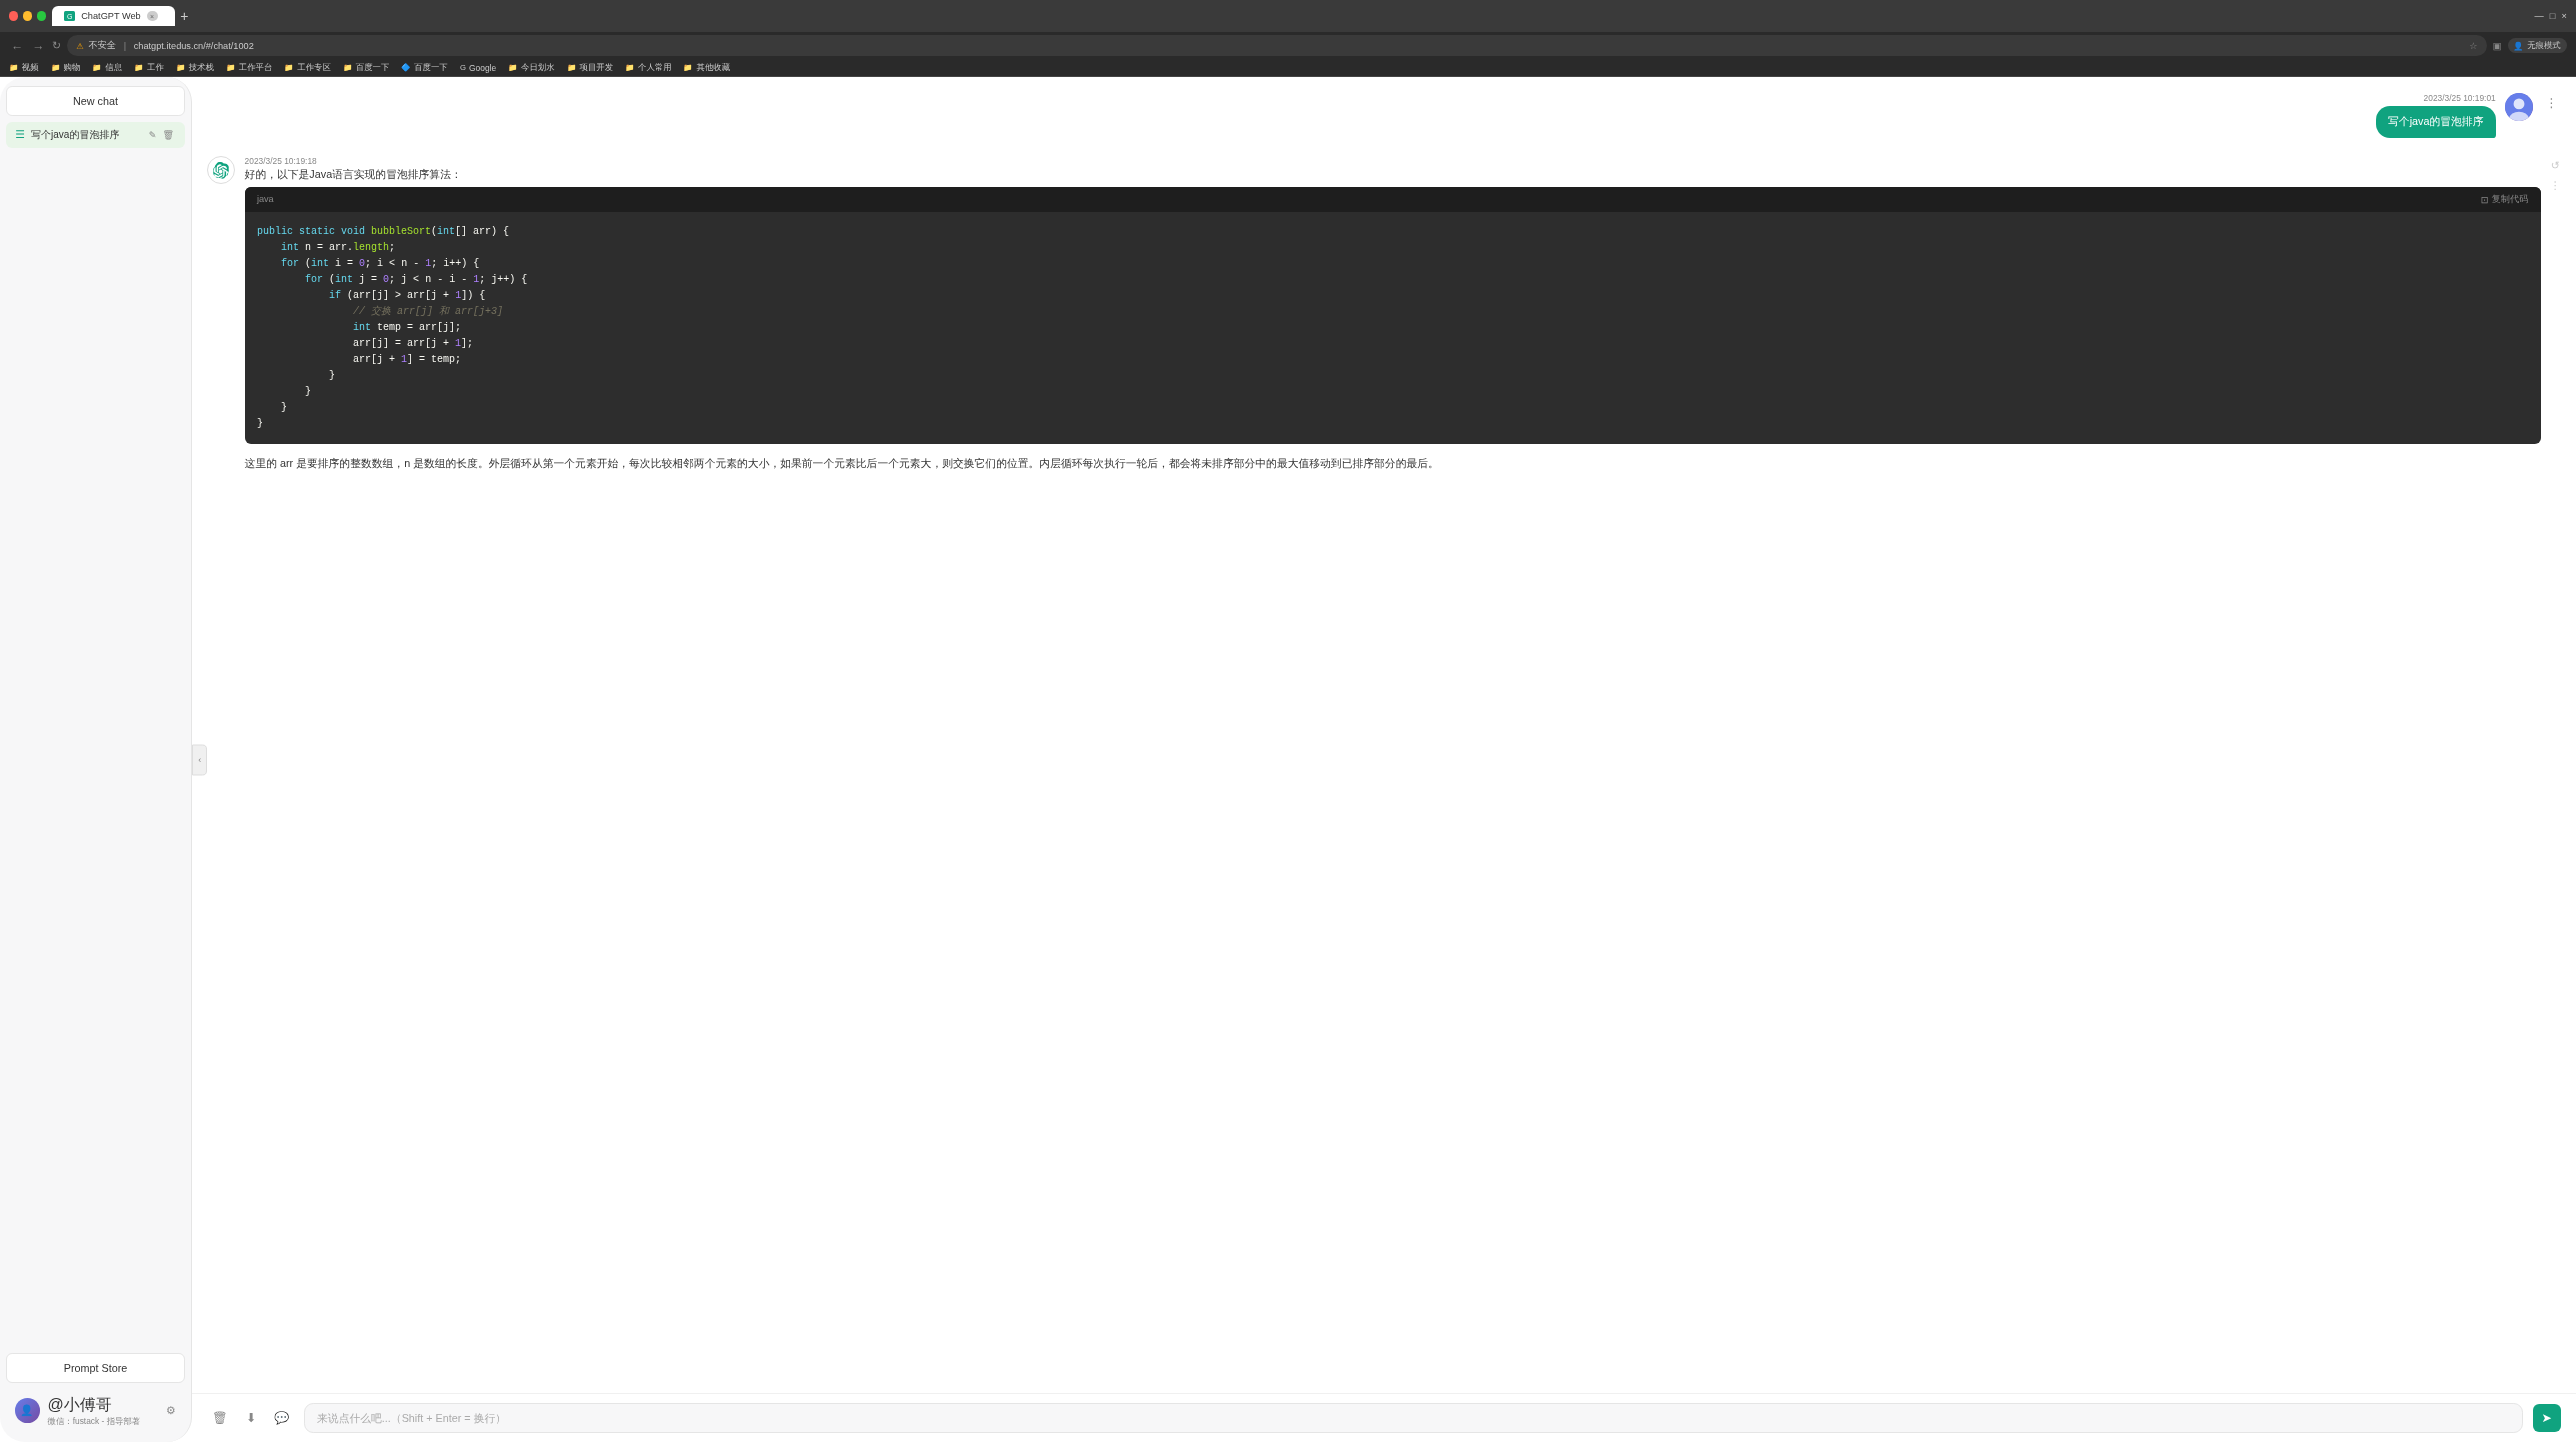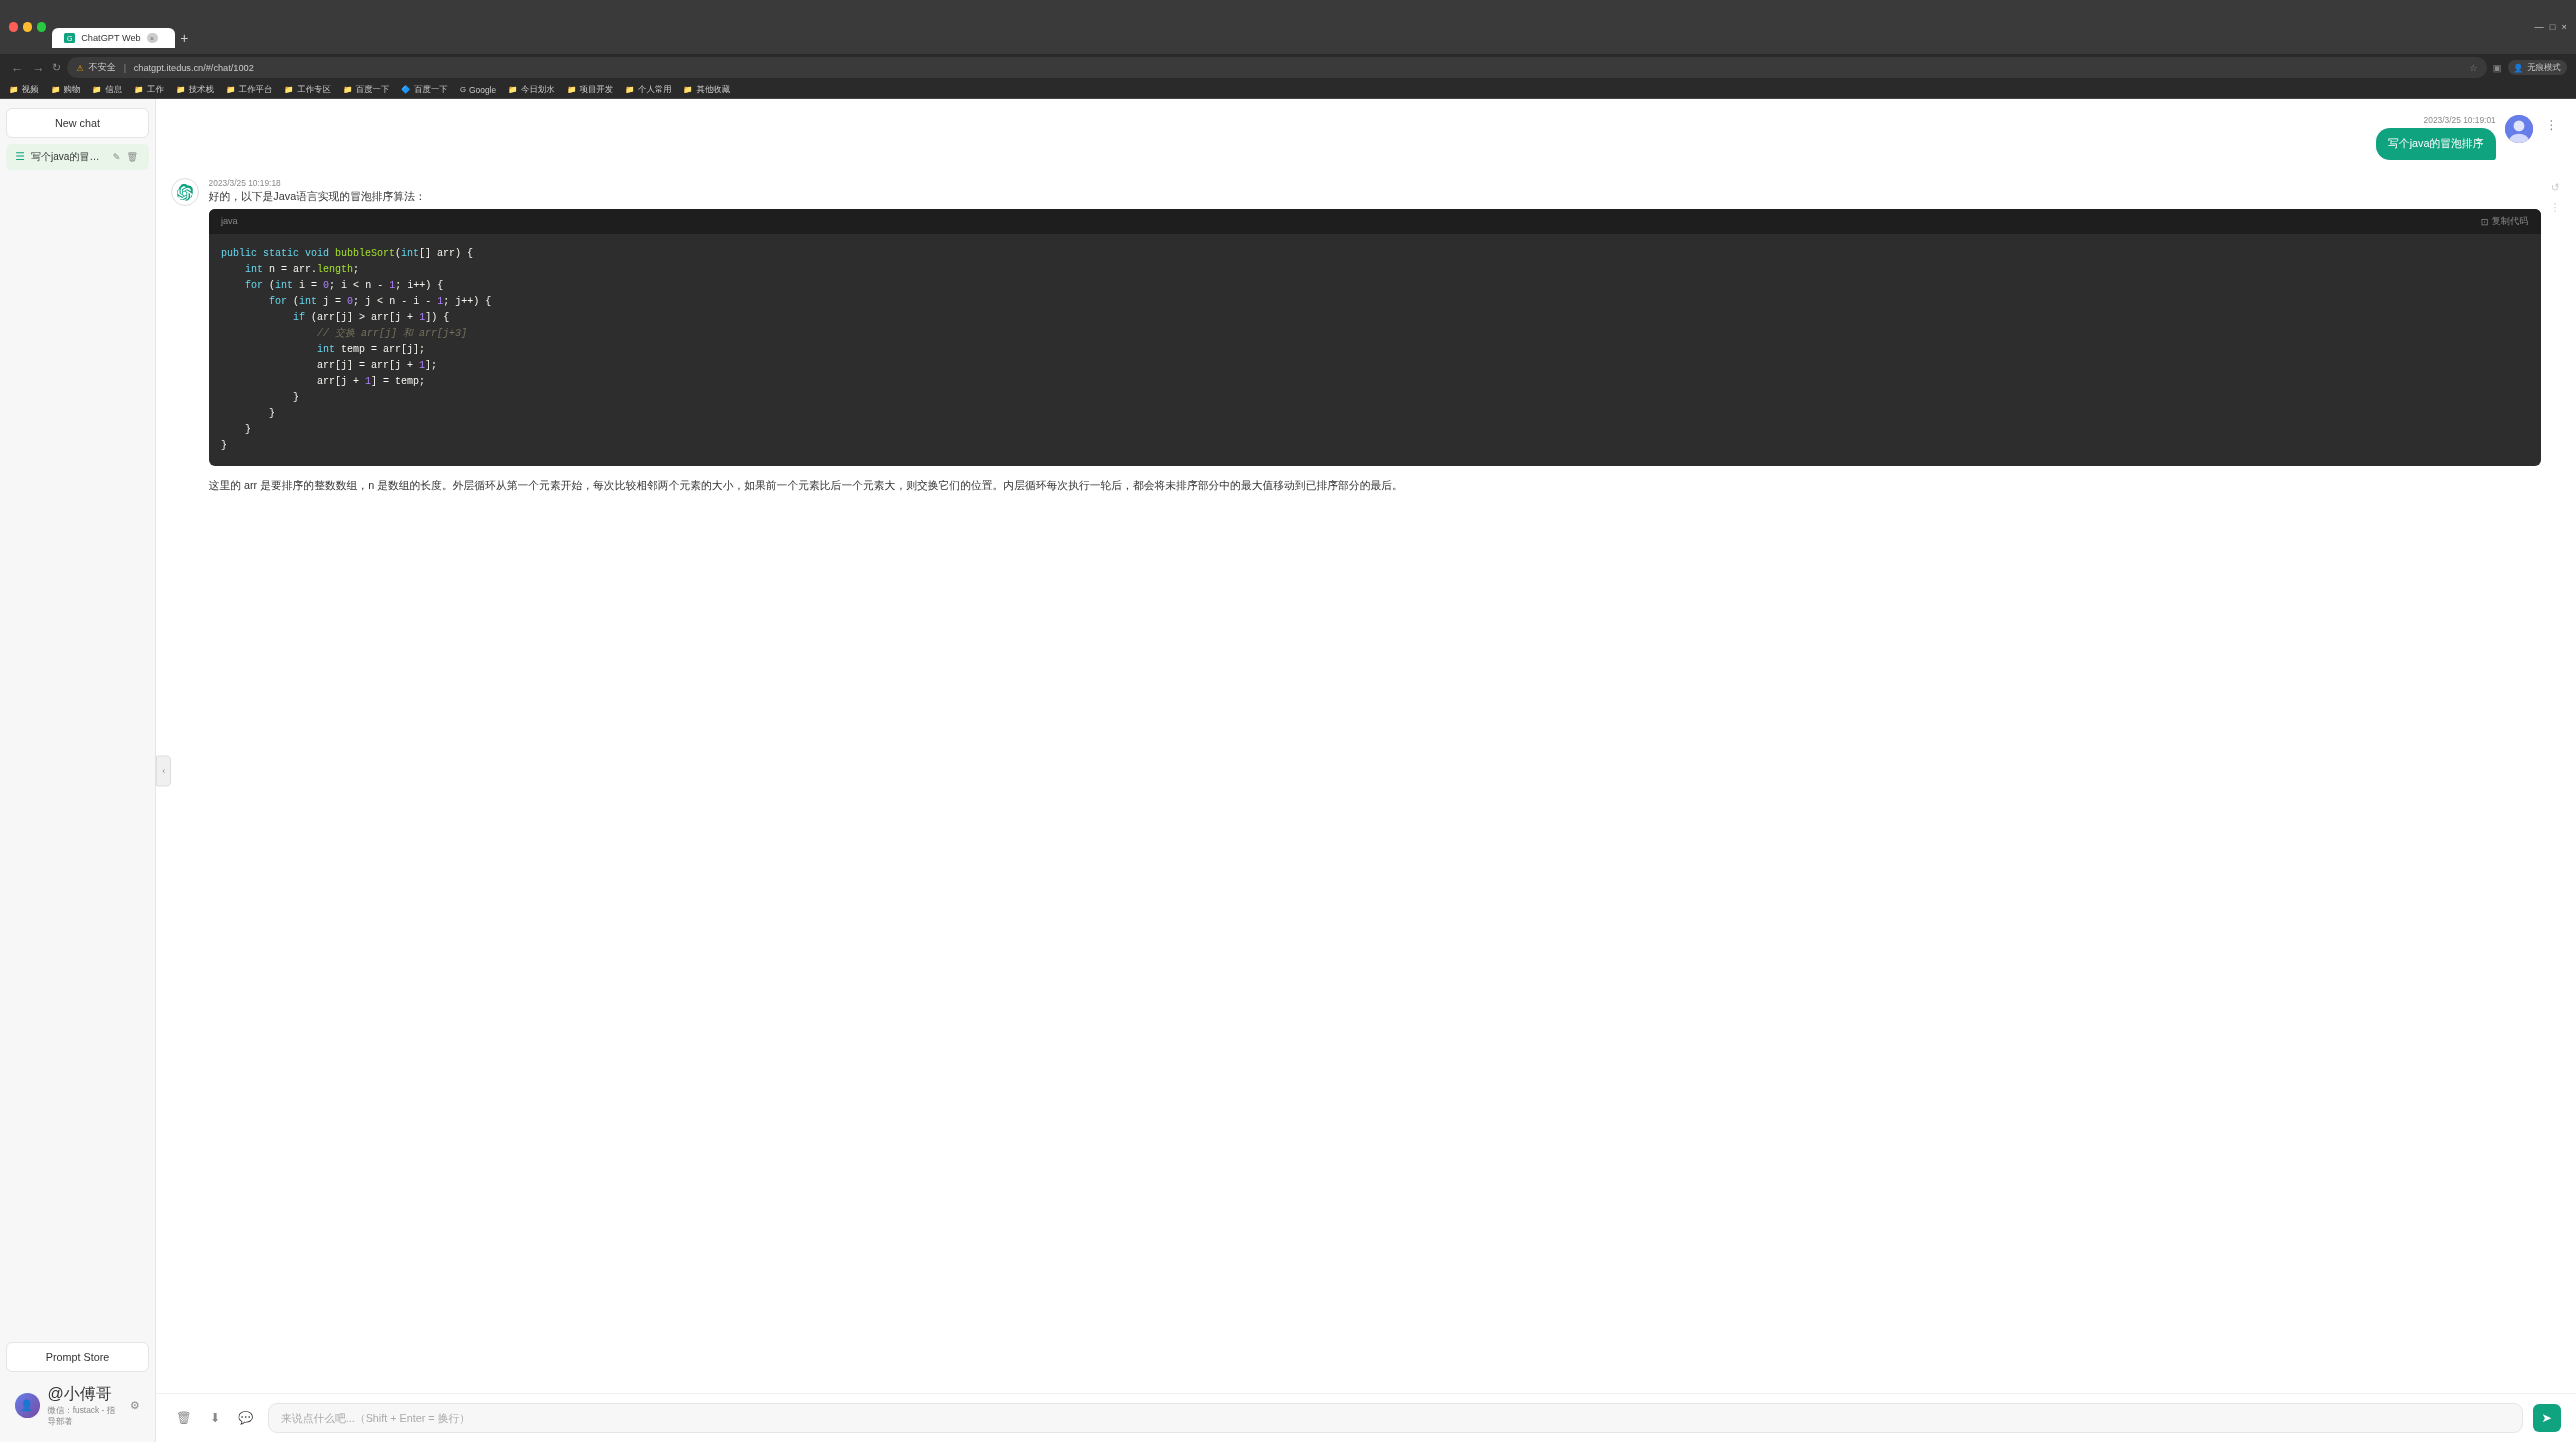--- a/index.html
+++ b/index.html
@@ -5,21 +5,21 @@
     * { margin: 0; padding: 0; box-sizing: border-box; }
     body { font-family: -apple-system, BlinkMacSystemFont, 'Segoe UI', sans-serif; background: #fff; display: flex; flex-direction: column; height: 100vh; overflow: hidden; font-size: 10.8px; }
 
     
     .browser-chrome { background: #3a3a3a; padding: 6.1px 9.2px; display: flex; align-items: center; gap: 6.1px; }
     .traffic-lights { display: flex; gap: 4.6px; }
     .tl { width: 9.2px; height: 9.2px; border-radius: 50%; }
     .tl-red { background: #ff5f57; }
     .tl-yellow { background: #febc2e; }
     .tl-green { background: #28c840; }
-    .tab-bar { display: flex; align-items: center; flex: 1; gap: 2px; margin-top: 22px; }
+    .tab-bar { display: flex; align-items: center; flex: 1; gap: 2px; }
     .tab { background: #fff; border-radius: 6.1px 6.1px 0 0; padding: 4.6px 12.3px; display: flex; align-items: center; gap: 6.1px; font-size: 9.2px; color: #333; min-width: 123px; }
     .tab-favicon { width: 10.8px; height: 10.8px; background: #10a37f; border-radius: 1.5px; display: flex; align-items: center; justify-content: center; color: white; font-size: 7px; }
     .tab-close { width: 10.8px; height: 10.8px; border-radius: 50%; background: #ccc; display: flex; align-items: center; justify-content: center; font-size: 7px; color: #666; cursor: pointer; }
     .new-tab-btn { color: #ccc; font-size: 14px; cursor: pointer; padding: 0 3.1px; }
 
     
     .address-bar { background: #2a2a2a; padding: 3.1px 9.2px; display: flex; align-items: center; gap: 6.1px; }
     .nav-arrows { display: flex; gap: 6.1px; color: #888; font-size: 12.3px; }
     .nav-arrow { cursor: pointer; padding: 1.5px; }
     .refresh-btn { color: #888; cursor: pointer; font-size: 10.8px; }
@@ -33,21 +33,21 @@
 
     
     .bookmarks-bar { background: #2a2a2a; padding: 3.1px 9.2px; display: flex; align-items: center; gap: 12.3px; border-bottom: 0.8px solid #444; overflow-x: hidden; }
     .bookmark-item { display: flex; align-items: center; gap: 3.1px; color: #ccc; font-size: 8.4px; cursor: pointer; white-space: nowrap; }
     .bookmark-icon { font-size: 7.7px; }
 
     
     .app { display: flex; flex: 1; overflow: hidden; background: #fff; }
 
     
-    .sidebar { width: 156px; background: #f7f7f8; border-right: 0.8px solid #e5e5e5; display: flex; flex-direction: column; padding: 9.2px 6.1px; overflow-y: auto; }
+    .sidebar { width: 192px; background: #f7f7f8; border-right: 0.8px solid #e5e5e5; display: flex; flex-direction: column; padding: 9.2px 6.1px; overflow-y: auto; border-radius: 25px; }
     .new-chat-btn { background: #fff; border: 0.8px solid #e5e5e5; border-radius: 6.1px; padding: 7.7px 12.3px; text-align: center; cursor: pointer; font-size: 10.8px; color: #333; margin-bottom: 6.1px; }
     .chat-item { display: flex; align-items: center; gap: 6.1px; padding: 6.1px 9.2px; border-radius: 6.1px; background: #e8f5e8; cursor: pointer; margin-bottom: 3.1px; }
     .chat-item-icon { color: #10a37f; font-size: 10.8px; }
     .chat-item-text { flex: 1; font-size: 10px; color: #333; overflow: hidden; text-overflow: ellipsis; white-space: nowrap; }
     .chat-item-actions { display: flex; gap: 3.1px; color: #888; }
     .chat-action-btn { cursor: pointer; font-size: 9.2px; padding: 1.5px; }
     .sidebar-spacer { flex: 1; }
     .prompt-store-btn { background: #fff; border: 0.8px solid #e5e5e5; border-radius: 6.1px; padding: 7.7px 12.3px; text-align: center; cursor: pointer; font-size: 10.8px; color: #333; margin-bottom: 6.1px; }
     .user-area { display: flex; align-items: center; gap: 7.7px; padding: 6.1px 9.2px; }
     .user-avatar { width: 24.6px; height: 24.6px; border-radius: 50%; background: linear-gradient(135deg, #667eea, #764ba2); display: flex; align-items: center; justify-content: center; color: white; font-size: 9.2px; overflow: hidden; }

